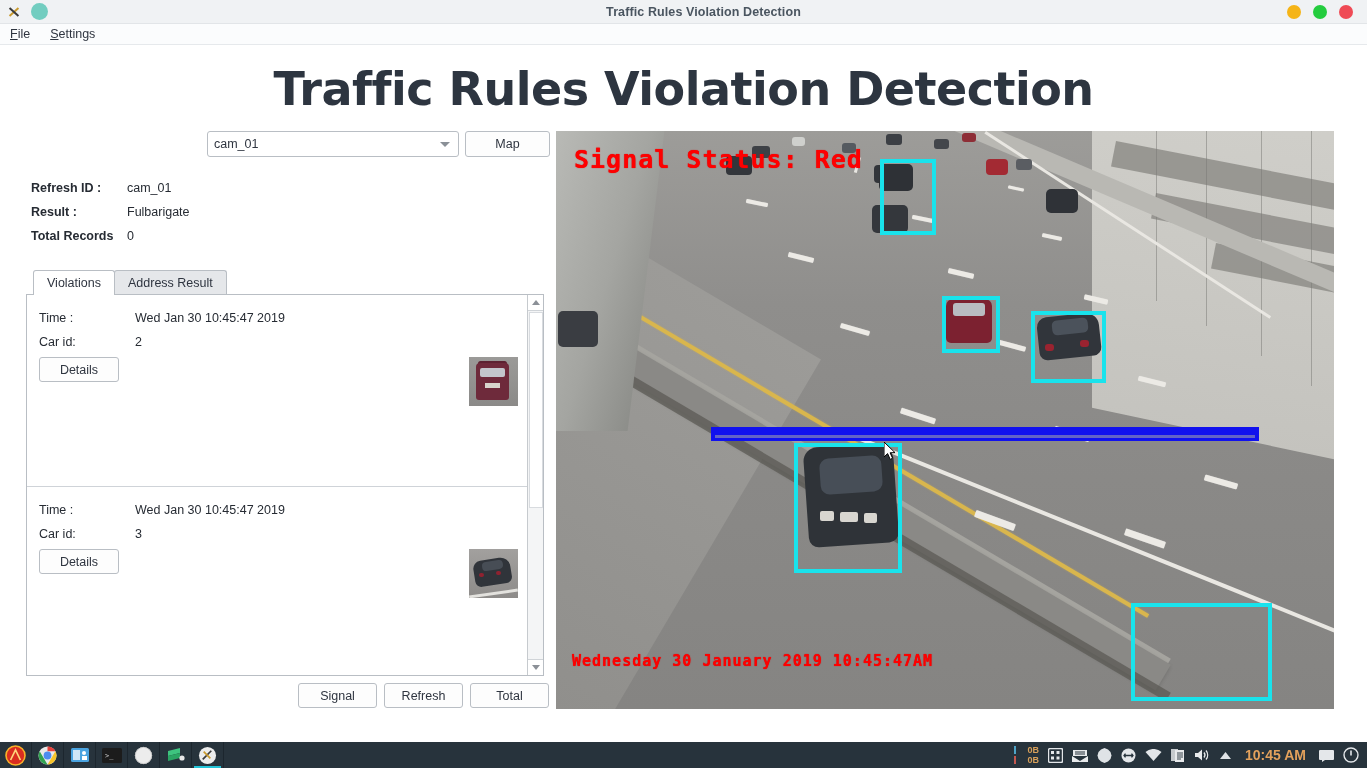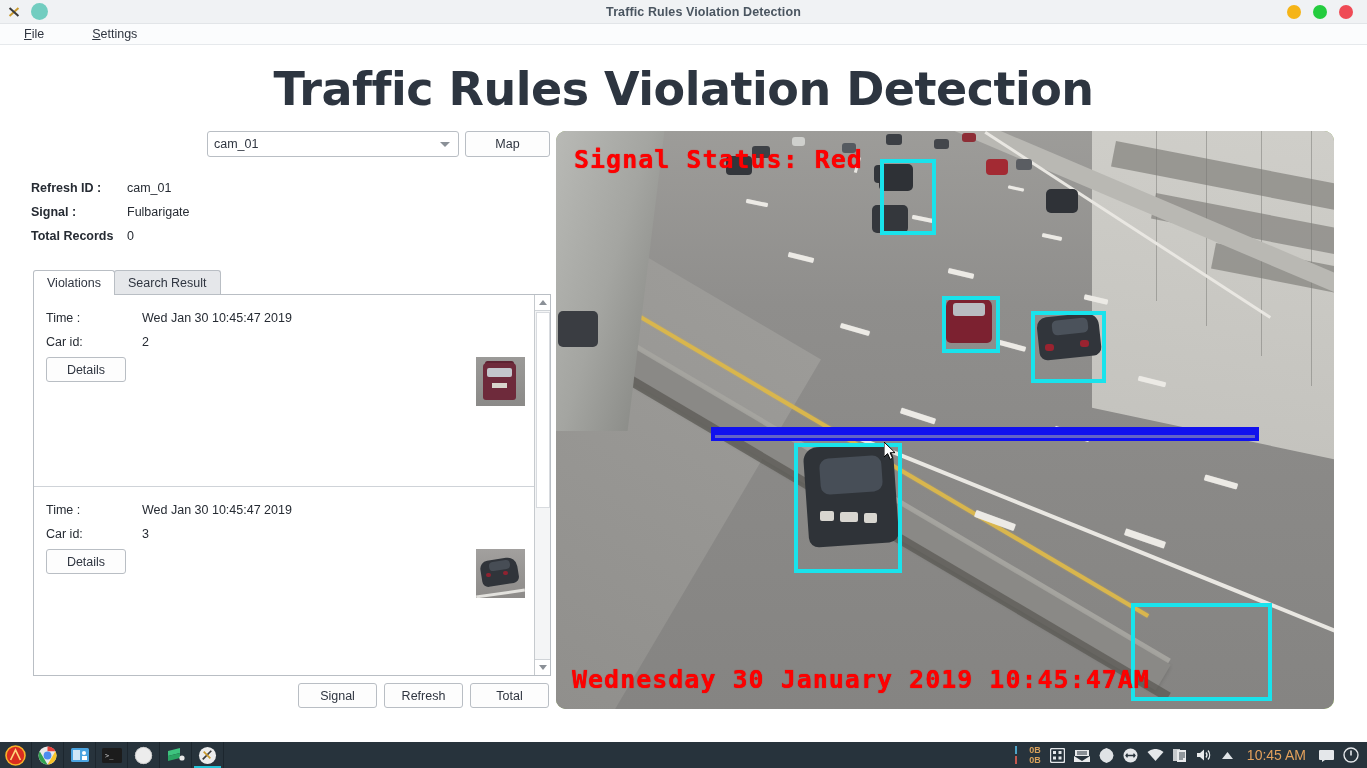--- a/index.html
+++ b/index.html
@@ -36,21 +36,21 @@
   .tb-right { display: flex; align-items: center; gap: 12px; padding-right: 14px; }
   .dot { width: 14px; height: 14px; border-radius: 50%; }
 
   
   .menubar {
     position: absolute; left: 0; top: 24px; width: 1367px; height: 21px;
     background: #fbfcfd; display: flex; align-items: center;
     border-bottom: 1px solid #e6e9ec;
   }
   .menuitem {
-    font-size: 12.5px; color: #2f3540; padding: 0 24px; cursor: default;
+    font-size: 12.5px; color: #2f3540; padding: 0 10px; cursor: default;
   }
   .menuitem u { text-decoration: underline; }
 
   
   .pagetitle {
     position: absolute; left: 0; top: 62px; width: 1367px;
     text-align: center; font-size: 46px; font-weight: bold;
     color: #2d3540; font-family: "DejaVu Sans", sans-serif;
     letter-spacing: -0.5px;
   }
@@ -94,21 +94,21 @@
   .tab {
     border: 1px solid #b9bec4; border-bottom: none;
     border-radius: 3px 3px 0 0; padding: 5px 13px 5px 13px;
     font-size: 12.5px; color: #2f3540; background: #e5e7ea;
     margin-right: -1px; cursor: default;
   }
   .tab.active { background: #ffffff; position: relative; z-index: 3; }
 
   
   .listpanel {
-    position: absolute; left: 33px; top: 294px; width: 518px; height: 382px;
+    position: absolute; left: 26px; top: 294px; width: 518px; height: 382px;
     background: #404040; border: 1px solid #b9bec4;
   }
   .listinner {
     position: absolute; left: 0; top: 0; right: 16px; bottom: 0;
     background: #ffffff; overflow: hidden;
   }
   .record { position: relative; height: 192px; border-bottom: 1px solid #cfd3d8; }
   .record:last-child { border-bottom: none; }
   .rec-line { position: absolute; font-size: 12.5px; color: #262b33; }
   .rec-line .k { display: inline-block; width: 96px; }
@@ -183,21 +183,21 @@
   }
 
   
   #btn-search  { position: absolute; left: 298px; top: 683px; width: 79px; height: 25px; }
   #btn-refresh { position: absolute; left: 384px; top: 683px; width: 79px; height: 25px; }
   #btn-clear   { position: absolute; left: 470px; top: 683px; width: 79px; height: 25px; }
 
   
   .video {
     position: absolute; left: 556px; top: 131px; width: 778px; height: 578px;
-    overflow: hidden; background: #bef264; border-radius: 10px;
+    overflow: hidden; background: #bef264;
   }
   .road-base {
     position: absolute; inset: 0;
     background: linear-gradient(180deg, #9d9c99 0%, #8f8e8c 30%, #8a8987 60%, #858482 100%);
   }
   
   .wall-left {
     position: absolute; left: -20px; top: 0; width: 110px; height: 300px;
     background: linear-gradient(100deg, #b9bab6 0%, #a4a5a1 60%, #8d8e8a 100%);
     transform: skewX(-7deg);
@@ -269,21 +269,21 @@
   }
   
   .car { position: absolute; }
   .overlay-text {
     position: absolute; color: #fe0000; font-weight: bold;
     font-family: "DejaVu Sans Mono", monospace;
     letter-spacing: 1px; white-space: nowrap;
     text-shadow: 0 0 1px #d30000;
   }
   #signal-status { left: 18px; top: 14px; font-size: 25px; }
-  #timestamp { left: 16px; top: 534px; font-size: 25px; }
+  #timestamp { left: 16px; top: 521px; font-size: 15px; }
 
   
   .cursor { position: absolute; left: 884px; top: 442px; width: 12px; height: 19px; z-index: 40; }
 
   
   .statusbar {
     position: absolute; left: 0; top: 718px; width: 1367px; height: 24px;
     background: linear-gradient(#fdfdfd,#e9eaec);
     font-size: 12.5px; color: #2a2f38; display: flex; align-items: center;
     padding-left: 8px;
@@ -298,21 +298,21 @@
     width: 32px; height: 26px; display: flex; align-items: center;
     justify-content: center; position: relative;
   }
   .tb-item.sep { border-right: 1px solid #1c262e; }
   .tb-item.active::after {
     content: ''; position: absolute; left: 2px; right: 2px; bottom: 0;
     height: 2px; background: #23c4d8;
   }
   .tray { margin-left: auto; display: flex; align-items: center; gap: 9px; padding-right: 8px; }
   .tray-text { color: #d8a05a; font-size: 9px; line-height: 10px; font-weight: bold; }
-  .clock { color: #e3a15c; font-size: 14px; font-weight: normal; margin: 0 4px; }
+  .clock { color: #e3a15c; font-size: 14px; font-weight: bold; margin: 0 4px; }
   .ticon { color: #e8eaec; display: flex; align-items: center; }
 </style>
 </head>
 <body>
 
 <div id="root">
 
   <div class="titlebar">
     <div class="tb-left">
       <div class="tb-appicon">
@@ -339,29 +339,29 @@
   <div class="combo" id="combo-cam">
     <span class="val">cam_01</span>
     <span class="arrow"></span>
   </div>
   <div class="btn" id="btn-map">Map</div>
 
   <div class="info" id="info-camid">
     <span class="lbl">Refresh ID :</span><span class="val">cam_01</span>
   </div>
   <div class="info" id="info-address">
-    <span class="lbl">Signal :</span><span class="val">Fulbarigate</span>
+    <span class="lbl">Result :</span><span class="val">Fulbarigate</span>
   </div>
   <div class="info" id="info-records">
     <span class="lbl">Total Records</span><span class="val">0</span>
   </div>
 
   <div class="tabstrip">
     <div class="tab active">Violations</div>
-    <div class="tab">Search Result</div>
+    <div class="tab">Address Result</div>
   </div>
 
   <div class="listpanel">
     <div class="listinner">
 
       <div class="record">
         <div class="rec-line rec-time">
           <span class="k">Time :</span><span>Wed Jan 30 10:45:47 2019</span>
         </div>
         <div class="rec-line rec-car">

